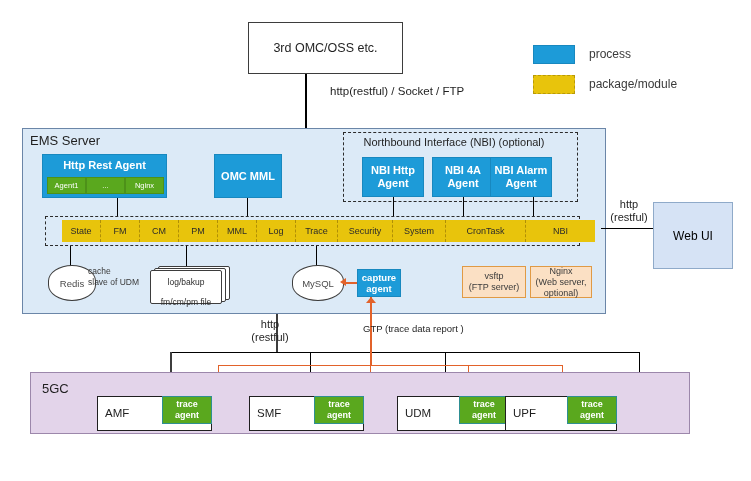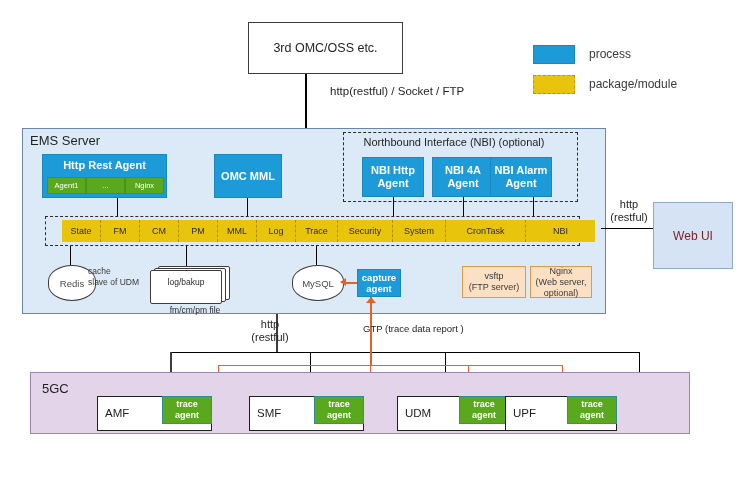--- a/index.html
+++ b/index.html
@@ -116,21 +116,21 @@
     border:1px solid #e09a45;background:#fbe0c4;
     font-size:9px;line-height:11px;color:#3a3a3a;
   }
   .vsftp{left:462px;top:266px;width:64px;height:32px;}
   .nginx{left:530px;top:266px;width:62px;height:32px;}
 
   
   .webui{
     left:653px;top:202px;width:80px;height:67px;
     background:#d6e3f5;border:1px solid #8faac9;
-    font-size:12px;color:#7f1d1d;
+    font-size:12px;color:#000000;
   }
   .http-rest{left:606px;top:198px;width:46px;text-align:center;font-size:11px;line-height:13px;color:#1f1f1f;}
 
   
   .http-rest2{left:246px;top:318px;width:48px;text-align:center;font-size:11px;line-height:13px;color:#1f1f1f;}
   .gtp-lbl{left:363px;top:323px;font-size:9.5px;color:#1f1f1f;}
 
   
   .fivegc{
     left:30px;top:372px;width:660px;height:62px;
@@ -236,21 +236,21 @@
 <div class="abs cache-lbl">
   <div>cache</div>
   <div>slave of UDM</div>
 </div>
 
 <div class="abs docstack">
   <div class="doc doc1"></div>
   <div class="doc doc2"></div>
   <div class="doc doc3">
     <div class="doc-t">log/bakup</div>
-    <div class="doc-t" style="top:34px;margin-left:9px;">fm/cm/pm file</div>
+    <div class="doc-t" style="top:26px;">fm/cm/pm file</div>
   </div>
 </div>
 
 <div class="cyl mysql">
   <span>MySQL</span>
 </div>
 
 <div class="abs capture ctr">
   <div>
     <div>capture</div>

